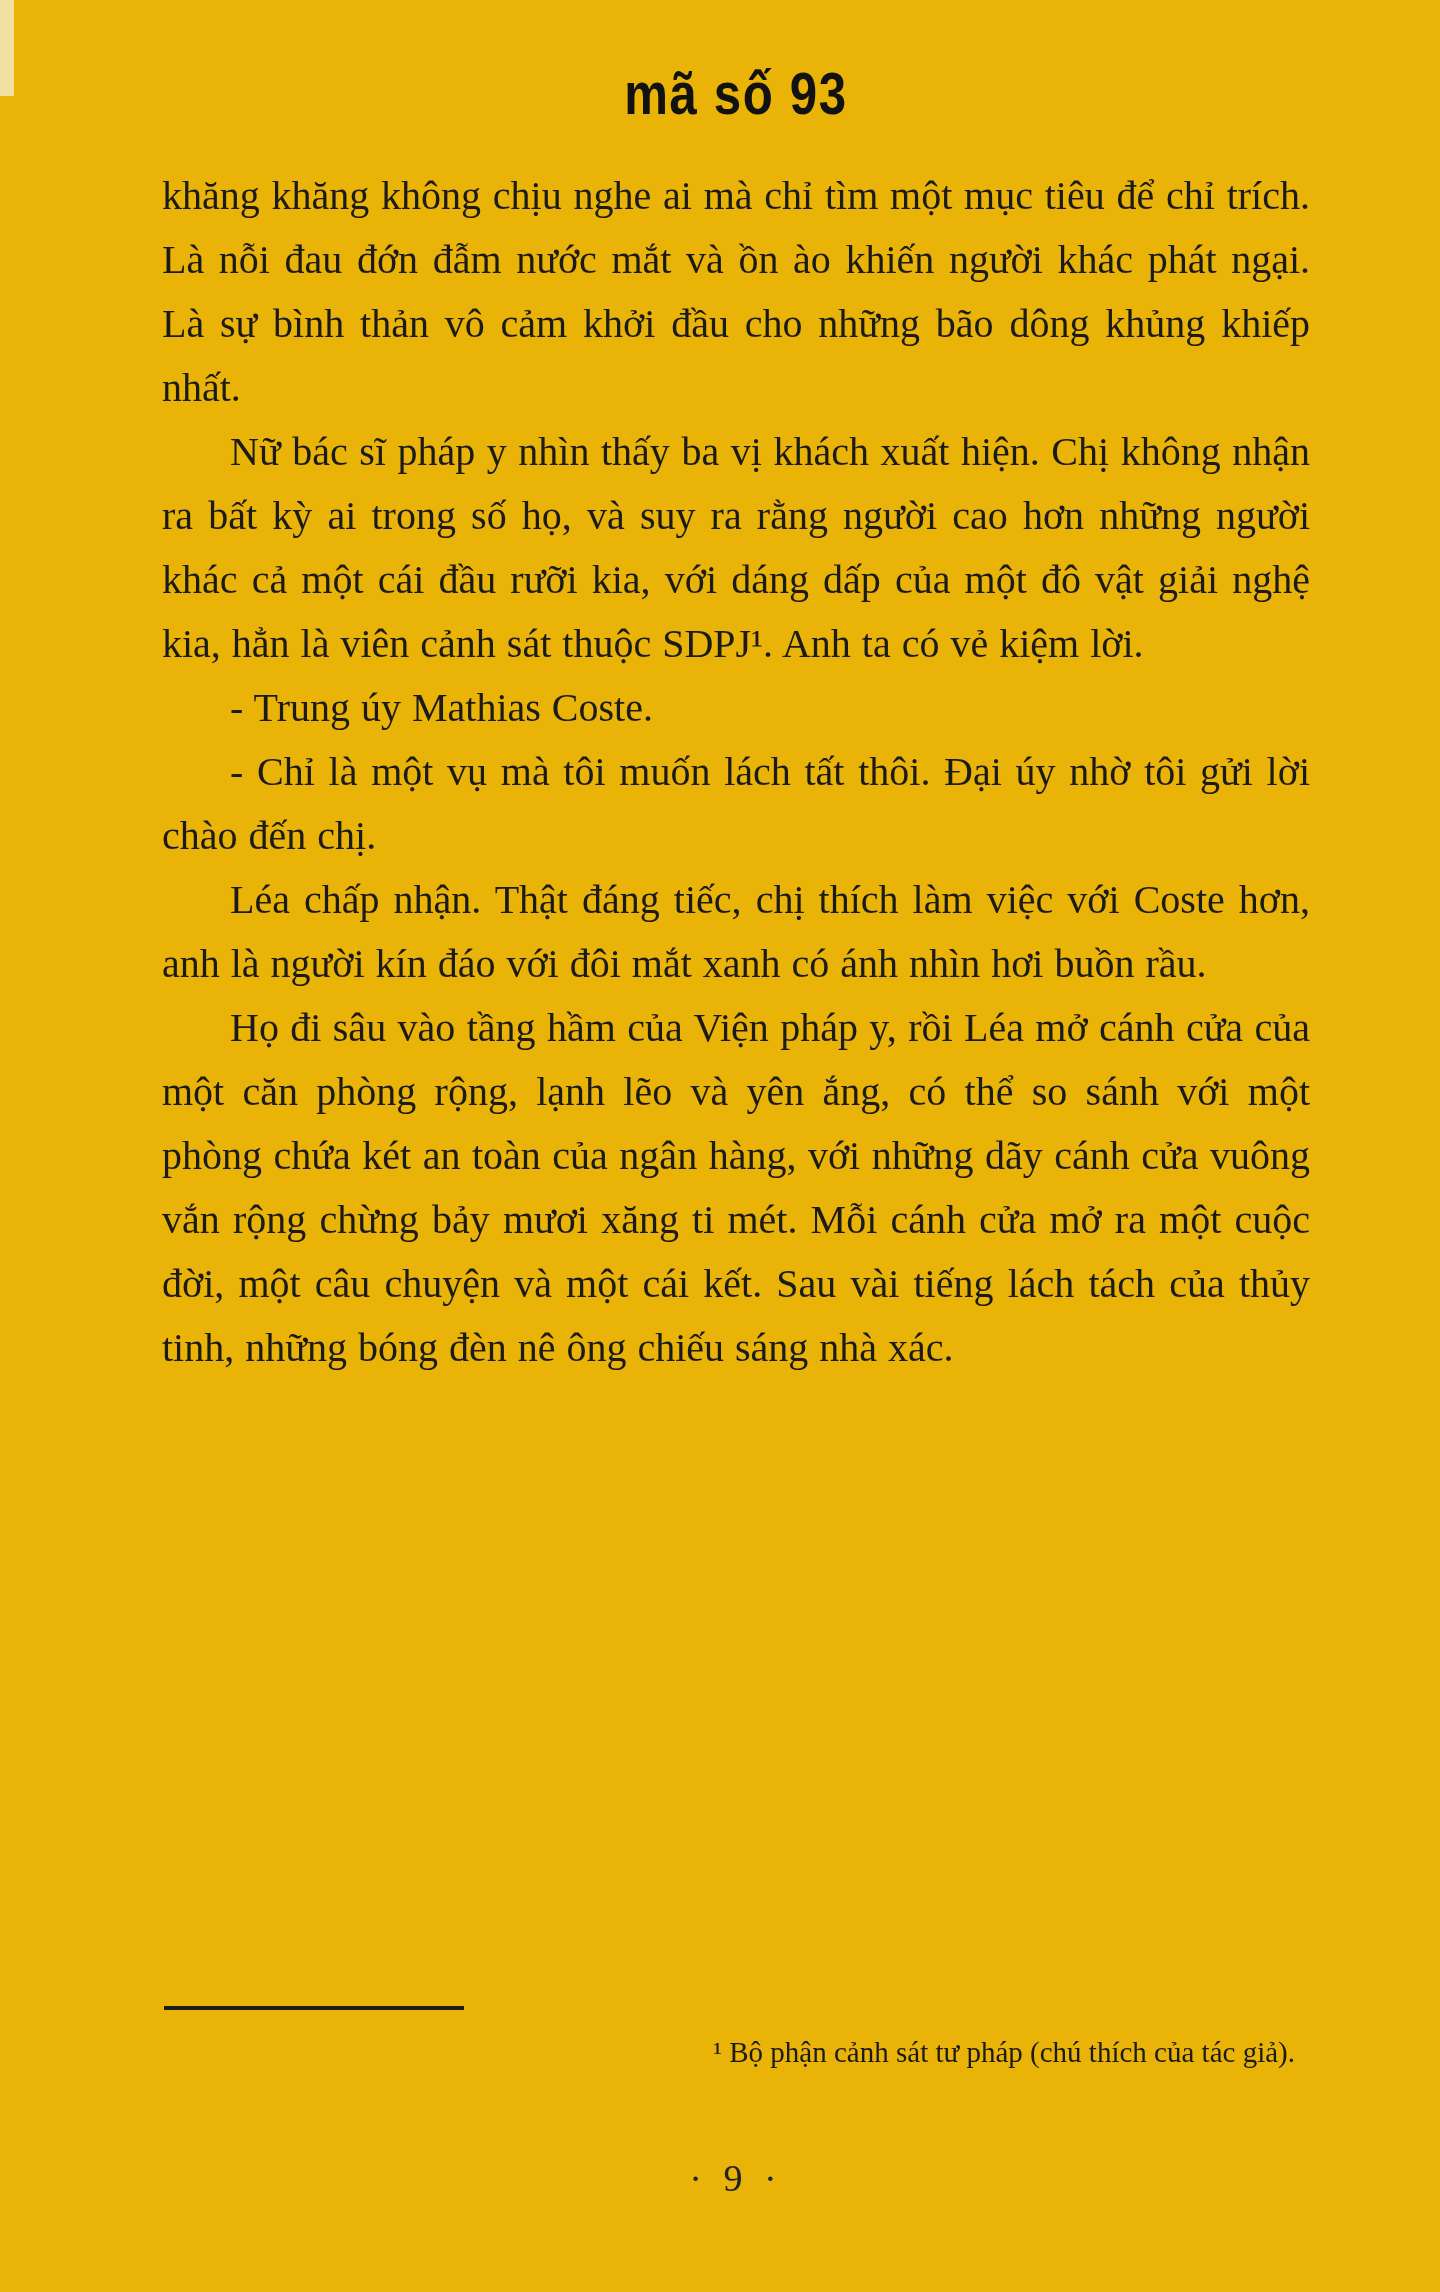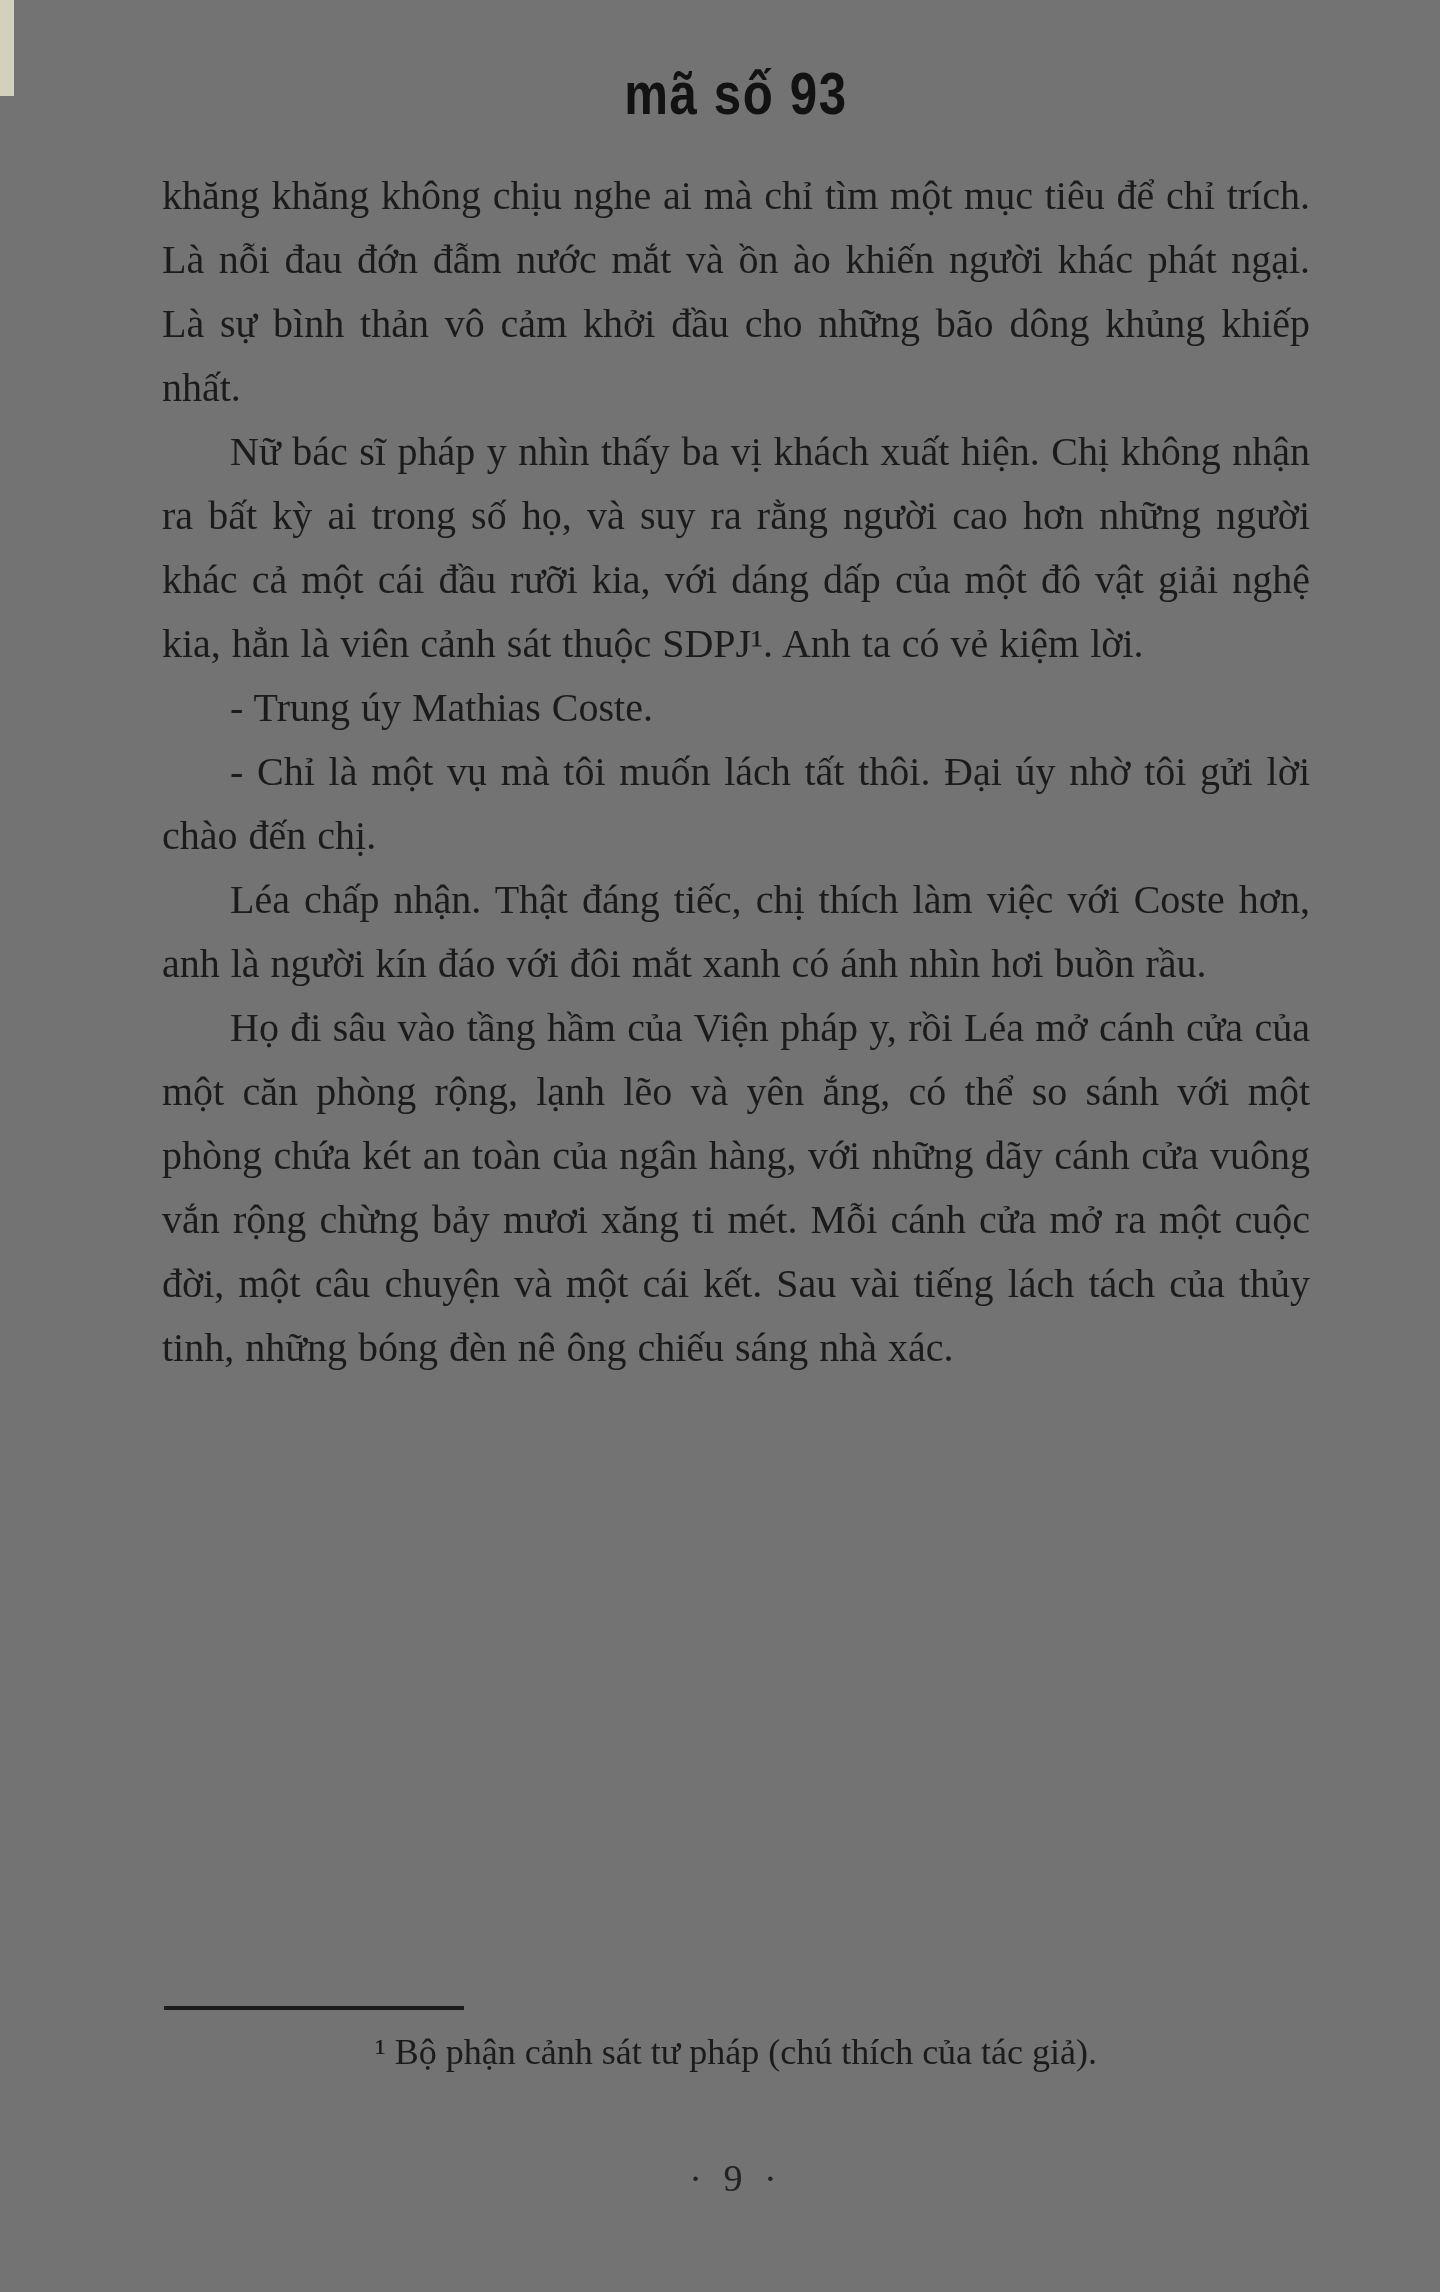--- a/index.html
+++ b/index.html
@@ -1,20 +1,20 @@
 <!DOCTYPE html>
 <html lang="vi"><head>
 <meta charset="utf-8">
 <style>
   html,body{margin:0;padding:0;background:#e8e8e8;}
   .page{
     position:relative;
     width:1440px;height:2292px;
     margin:0 auto;
-    background:#737373;
+    background:#eab308;
     overflow:hidden;
     color:#1b1b1b;
     font-family:"Liberation Serif","DejaVu Serif",serif;
   }
   
   .smudge{
     position:absolute;left:0;top:0;width:14px;height:96px;
     background:#f3efd6;opacity:.75;
   }
   .text-col{
@@ -44,23 +44,23 @@
   .footnote{
     position:absolute;left:162px;top:2006px;width:1148px;
   }
   .footnote-rule{
     width:300px;height:0;
     border-top:4px solid #1c1c1c;
     margin:0 0 18px 2px;
   }
   .footnote-text{
     margin:15px;
-    font-size:36px;
+    font-size:29px;
     line-height:48px;
-    text-align:center;
+    text-align:right;
   }
   .page-number{
     position:absolute;left:162px;top:2156px;width:1148px;
     text-align:center;
     font-size:38px;
     letter-spacing:6px;
     color:#222;
   }
 </style>
 </head>

